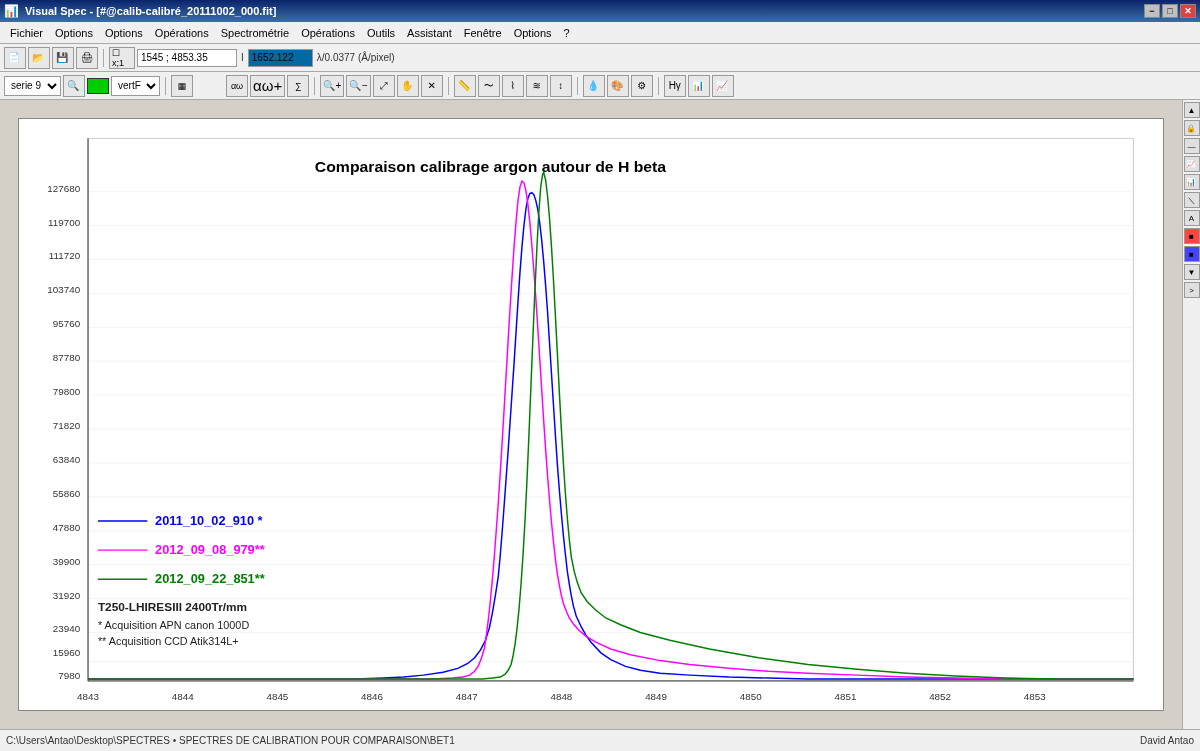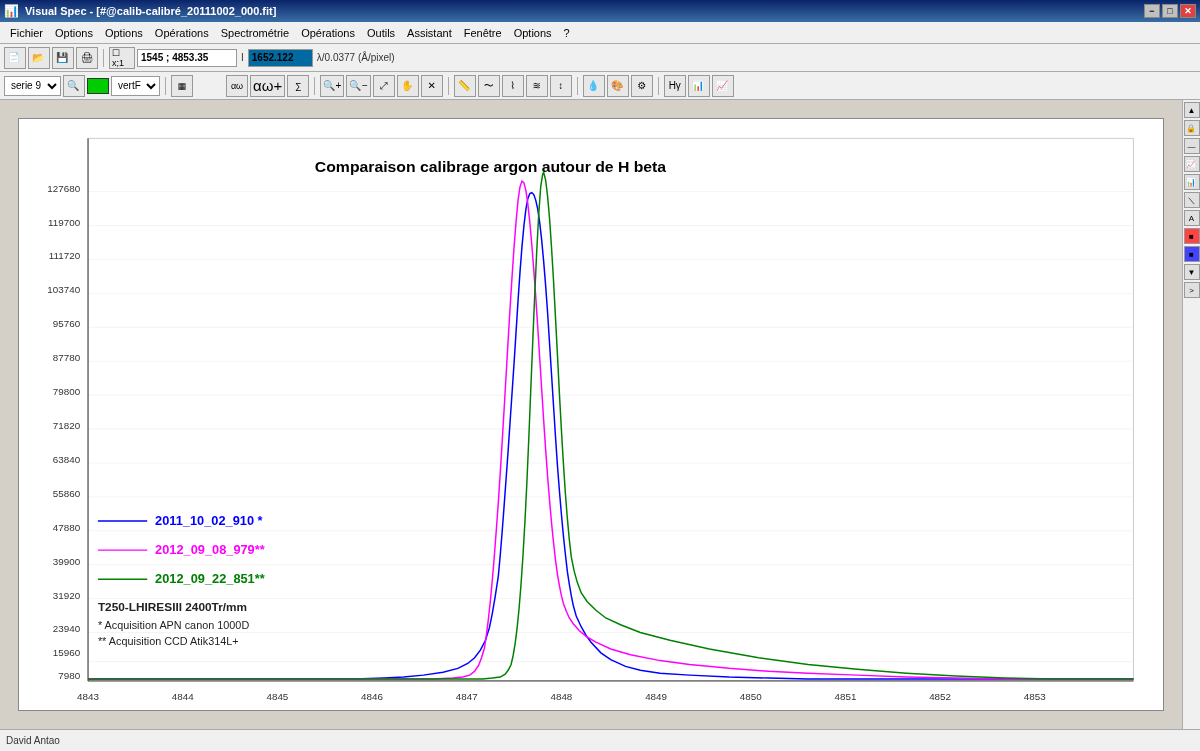--- a/index.html
+++ b/index.html
@@ -66,21 +66,20 @@
       font-size: 10px;
       padding: 0 2px;
     }
     .tb-sep { width: 1px; height: 18px; background: #aaa; margin: 0 3px; }
     .tb-input {
       height: 18px;
       border: 1px solid #999;
       background: white;
       font-size: 10px;
       padding: 0 3px;
-      font-weight: bold;
     }
     .tb-label { font-size: 10px; color: #333; margin: 0 2px; }
 
     
     #toolbar2 {
       height: 28px;
       background: #f0f0f0;
       display: flex;
       align-items: center;
       padding: 2px 4px;
@@ -373,14 +372,15 @@
     <div class="rtb-btn">＼</div>
     <div class="rtb-btn">A</div>
     <div class="rtb-btn" style="background:#ff4444;">■</div>
     <div class="rtb-btn" style="background:#4444ff;">■</div>
     <div class="rtb-btn">▼</div>
     <div class="rtb-btn">&gt;</div>
   </div>
 </div>
 
 <div id="statusbar">
+  <span>C:\Users\Antao\Desktop\SPECTRES • SPECTRES DE CALIBRATION POUR COMPARAISON\BET1</span>
   <span>David Antao</span>
 </div>
 
 </body></html>

